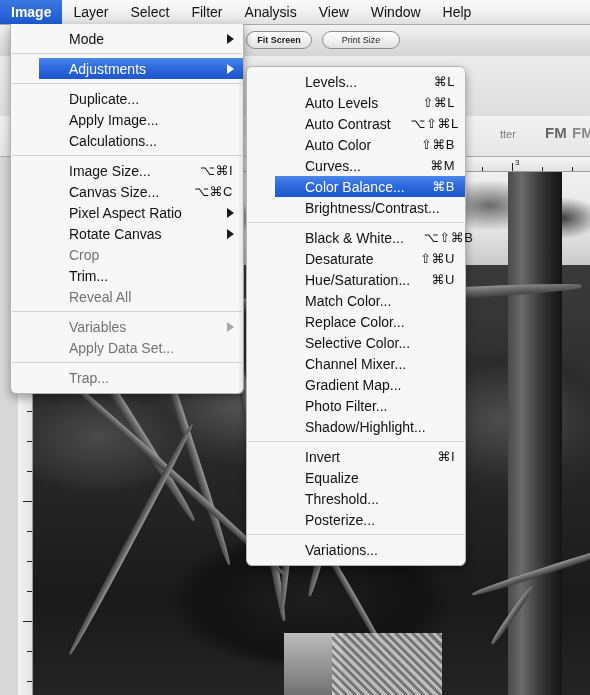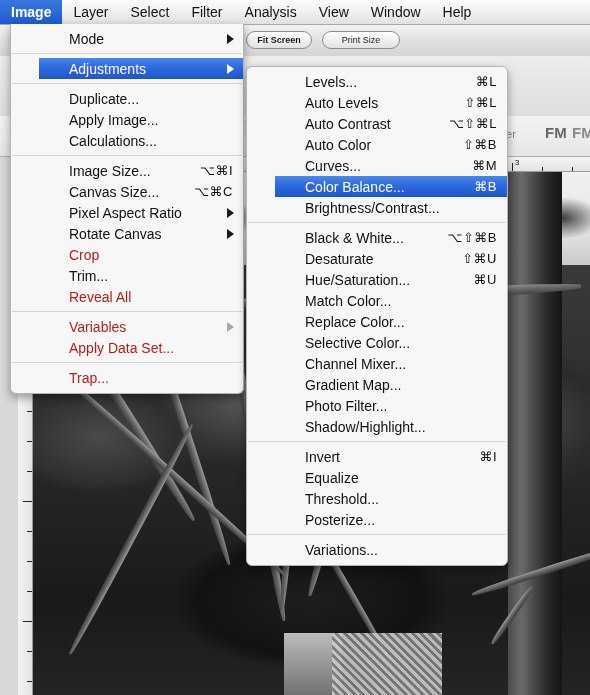--- a/index.html
+++ b/index.html
@@ -225,21 +225,21 @@
     padding: 4px 0 5px 0;
     z-index: 40;
     box-sizing: border-box;
   }
   #image-menu {
     left: 10px; top: 24px;
     width: 234px;
   }
   #adjustments-submenu {
     left: 246px; top: 66px;
-    width: 262px;
+    width: 220px;
     border-top: 1px solid #b4b4b4;
     border-radius: 6px;
   }
 
   .menu-item {
     position: relative;
     display: flex;
     align-items: center;
     height: 21px;
     padding: 0 10px 0 30px;
@@ -251,21 +251,21 @@
   }
   .menu-item .label { flex: 1 1 auto; }
   .menu-item .shortcut {
     flex: 0 0 auto;
     font-size: 13px;
     color: #111;
     margin-left: 20px;
     letter-spacing: .5px;
   }
   .menu-item.disabled .label,
-  .menu-item.disabled .shortcut { color: #b91c1c; }
+  .menu-item.disabled .shortcut { color: #737373; }
   .menu-item.selected {
     background: linear-gradient(to bottom, #4a86ea 0%, #2d68dc 48%, #1f56cc 100%);
   }
   .menu-item.selected .label,
   .menu-item.selected .shortcut { color: #ffffff; }
 
   .submenu-arrow {
     position: absolute;
     right: 9px;
     width: 0; height: 0;

